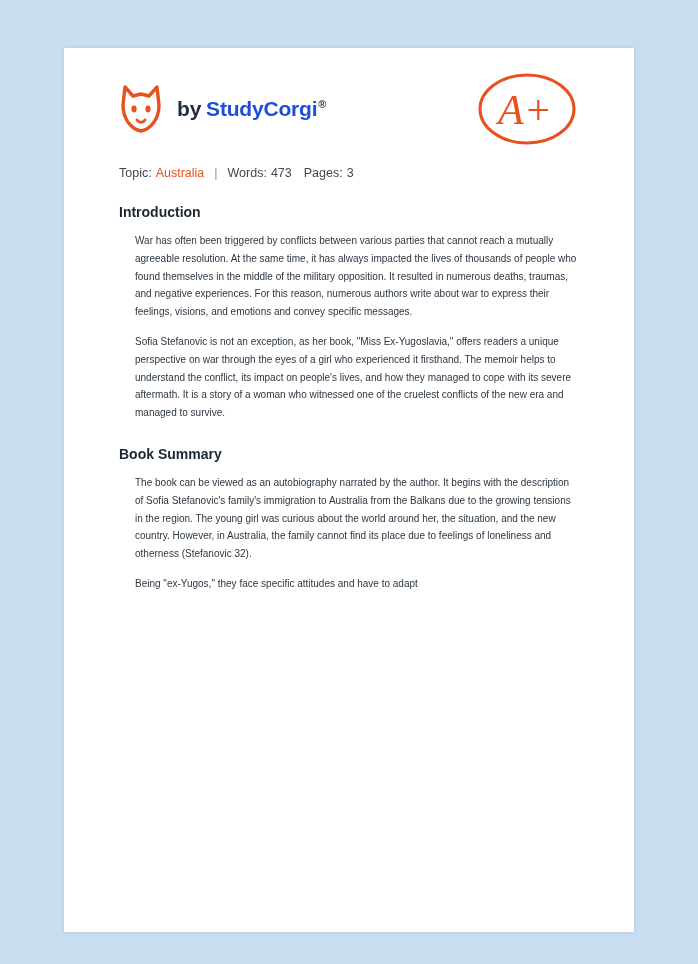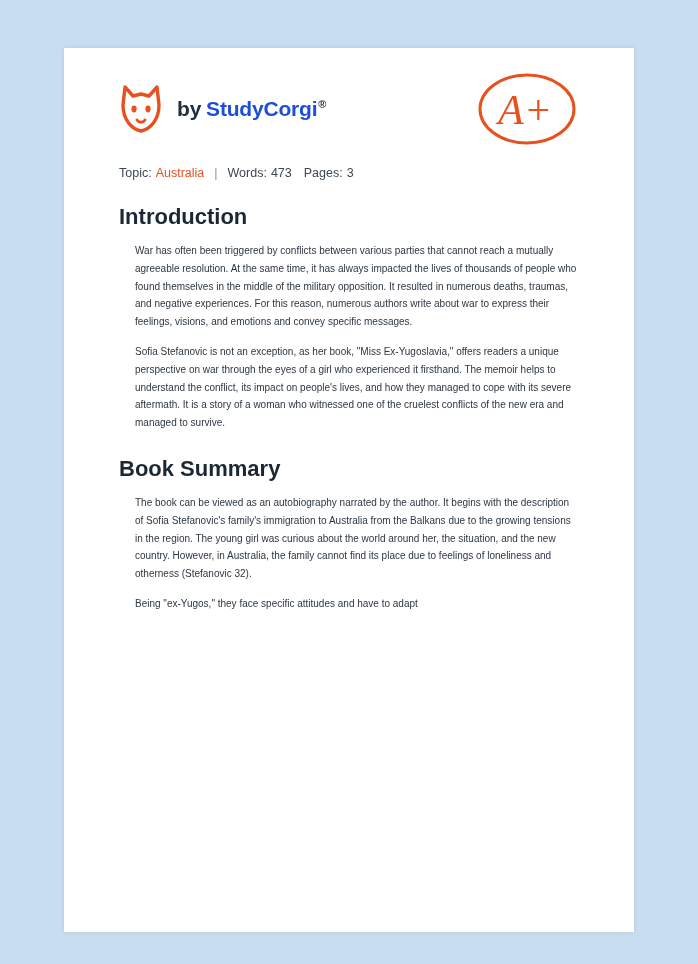--- a/index.html
+++ b/index.html
@@ -93,21 +93,21 @@
     margin-left: 4px;
   }
   .meta .sep {
     margin: 0 10px;
     color: #8a97a3;
   }
   .meta .words { margin-left: 0; }
   .meta .pages { margin-left: 12px; }
   
   h2.section {
-    font-size: 22px;
+    font-size: 14px;
     font-weight: bold;
     color: #1b2733;
     margin: 24px 0 0 0;
   }
   p.para {
     font-size: 10px;
     line-height: 1.78;
     color: #2c3742;
     margin: 12px 0 0 16px;
   }

